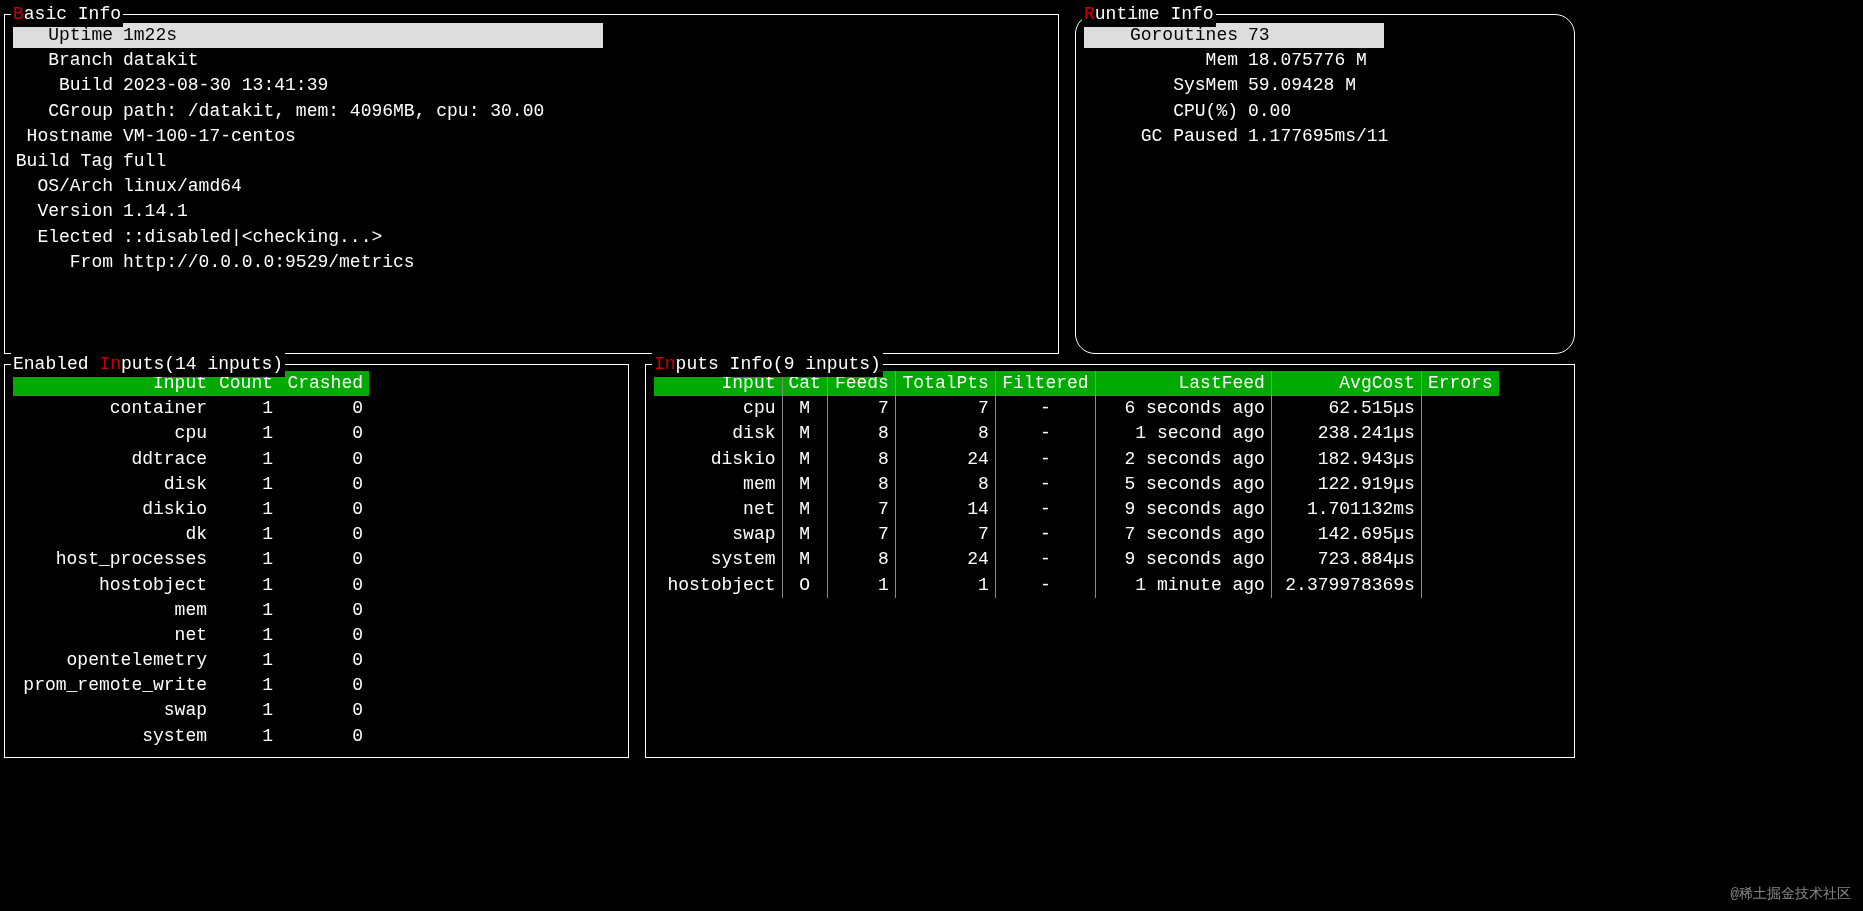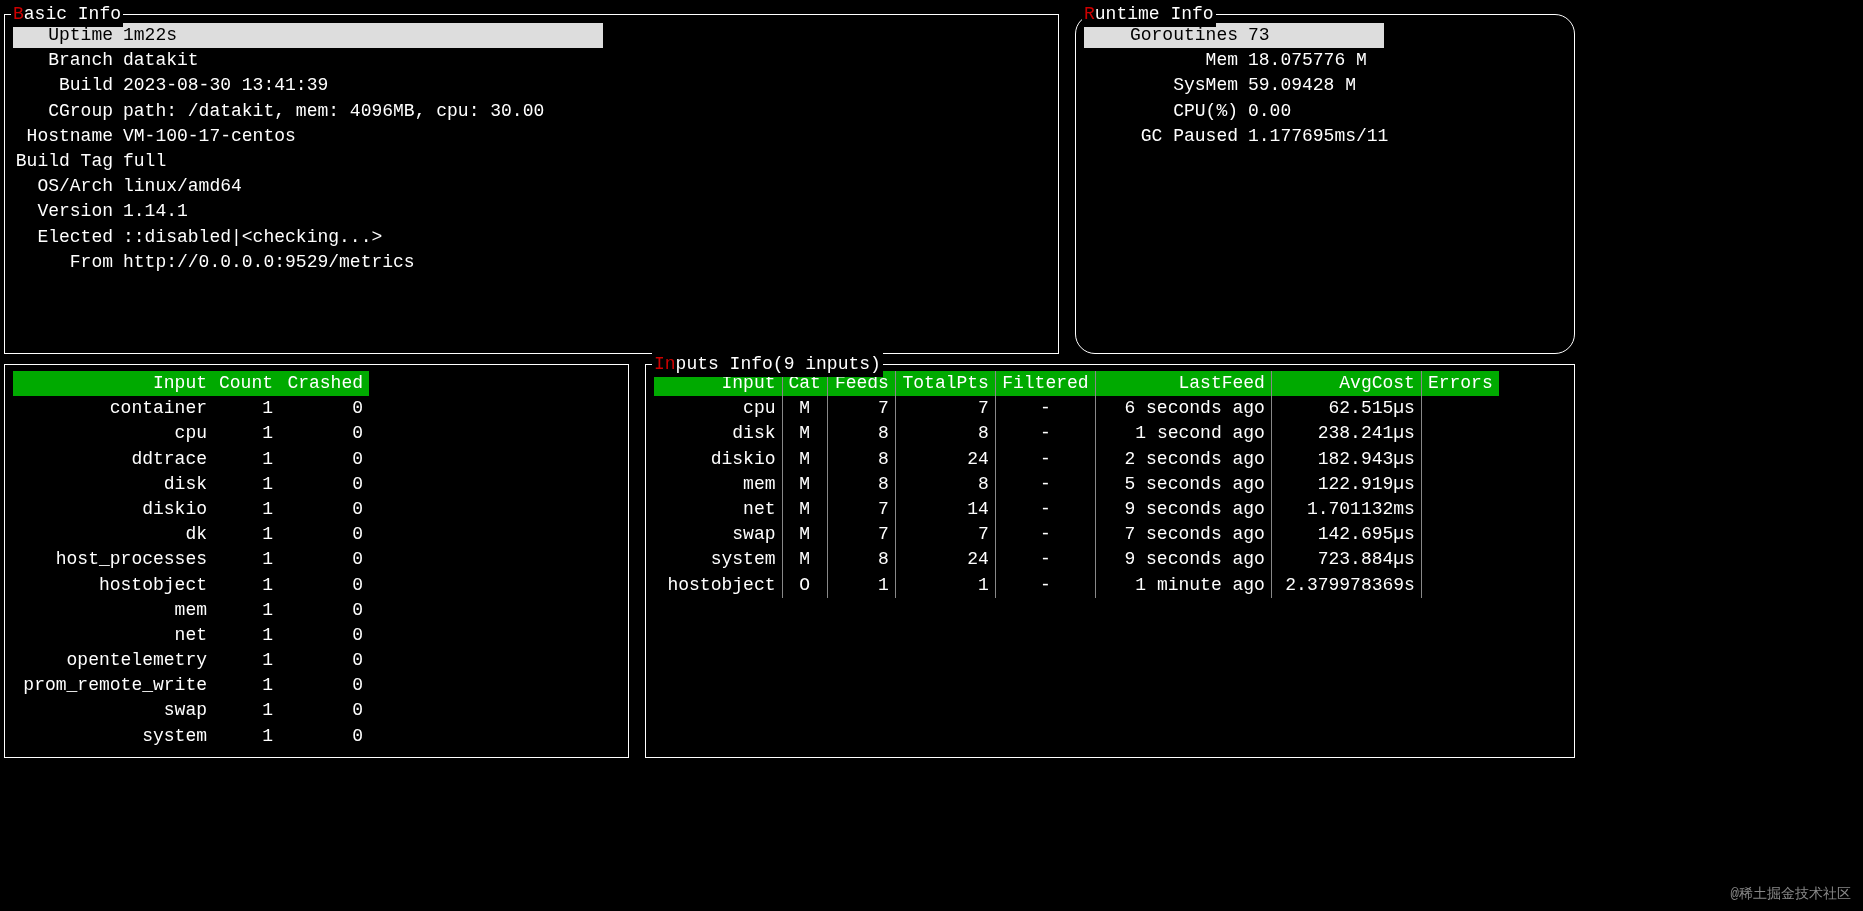--- a/index.html
+++ b/index.html
@@ -156,20 +156,21 @@
           <div class="kv-value">1.177695ms/11</div>
         </div>
       </div>
   </div>
 
 </div>
 
 <div class="row">
 
   <div class="panel" id="enabled-panel">
+    <div class="panel-title"><span>Enabled </span><span class="hl-word">In</span><span>puts(14 inputs)</span></div>
     <table>
       <thead>
           <tr id="enabled-head">
             <th>Input</th>
             <th>Count</th>
             <th>Crashed</th>
           </tr>
         </thead>
       <tbody id="enabled-body">
           <tr>

